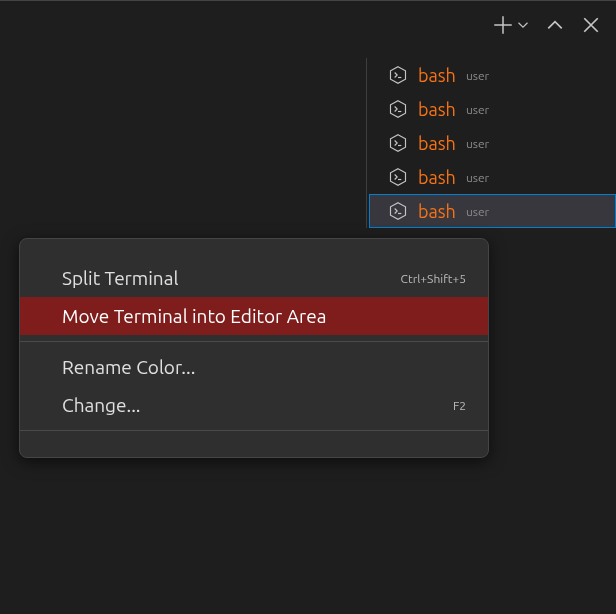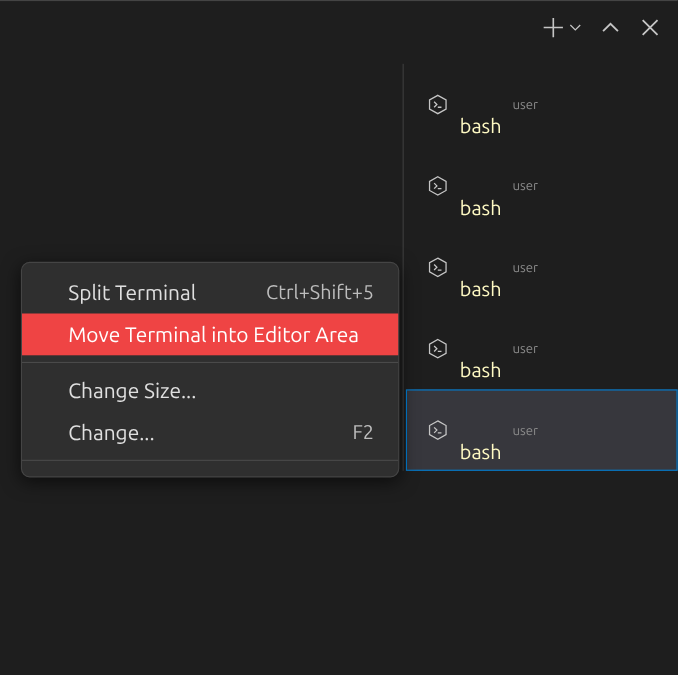--- a/index.html
+++ b/index.html
@@ -69,56 +69,55 @@
   }
   .terminal-item .shell-icon {
     width: 20px;
     height: 20px;
     display: flex;
     align-items: center;
     justify-content: center;
     color: #c5c5c5;
   }
   .terminal-item .shell-name {
-    color: #fef9c3;
+    color: #f97316;
     font-weight: 400;
-    margin-top: 40px;
   }
   .terminal-item .user-label {
     color: #8b8b8b;
     font-size: 12px;
   }
 
   .context-menu {
     position: absolute;
     top: 238px;
     left: 19px;
-    width: 344px;
+    width: 470px;
     background: #2f2f2f;
     border: 1px solid #454545;
     border-radius: 8px;
     box-shadow: 0 4px 16px rgba(0,0,0,0.6);
-    padding: 8px 0;
+    padding: 20px 0;
     font-size: 19px;
   }
   .menu-item {
     display: flex;
     align-items: center;
     justify-content: space-between;
     padding: 8px 22px 8px 42px;
     cursor: pointer;
     color: #e0e0e0;
   }
   .menu-item.highlight {
-    background: #ef4444;
+    background: #7f1d1d;
     color: #ffffff;
   }
   .menu-item .shortcut {
     color: #bdbdbd;
-    font-size: 18px;
+    font-size: 12px;
   }
   .menu-item.highlight .shortcut { color: #ffffff; }
   .menu-sep {
     height: 1px;
     background: #4a4a4a;
     margin: 6px 0;
   }
 </style>
 </head>
 <body>
@@ -212,21 +211,21 @@
     <div class="menu-item">
       <span>Split Terminal</span>
       <span class="shortcut">Ctrl+Shift+5</span>
     </div>
     <div class="menu-item highlight">
       <span>Move Terminal into Editor Area</span>
       <span class="shortcut"></span>
     </div>
     <div class="menu-sep"></div>
     <div class="menu-item">
-      <span>Change Size...</span>
+      <span>Rename Color...</span>
       <span class="shortcut"></span>
     </div>
     <div class="menu-item">
       <span>Change...</span>
       <span class="shortcut">F2</span>
     </div>
     <div class="menu-sep"></div>
   </div>
 
 </body></html>

